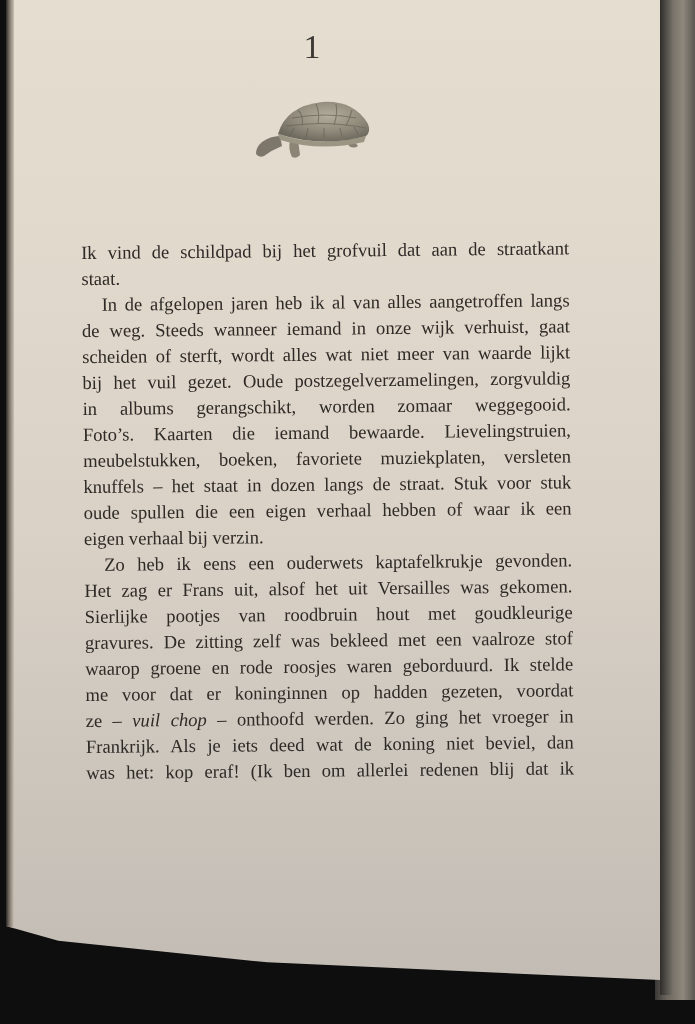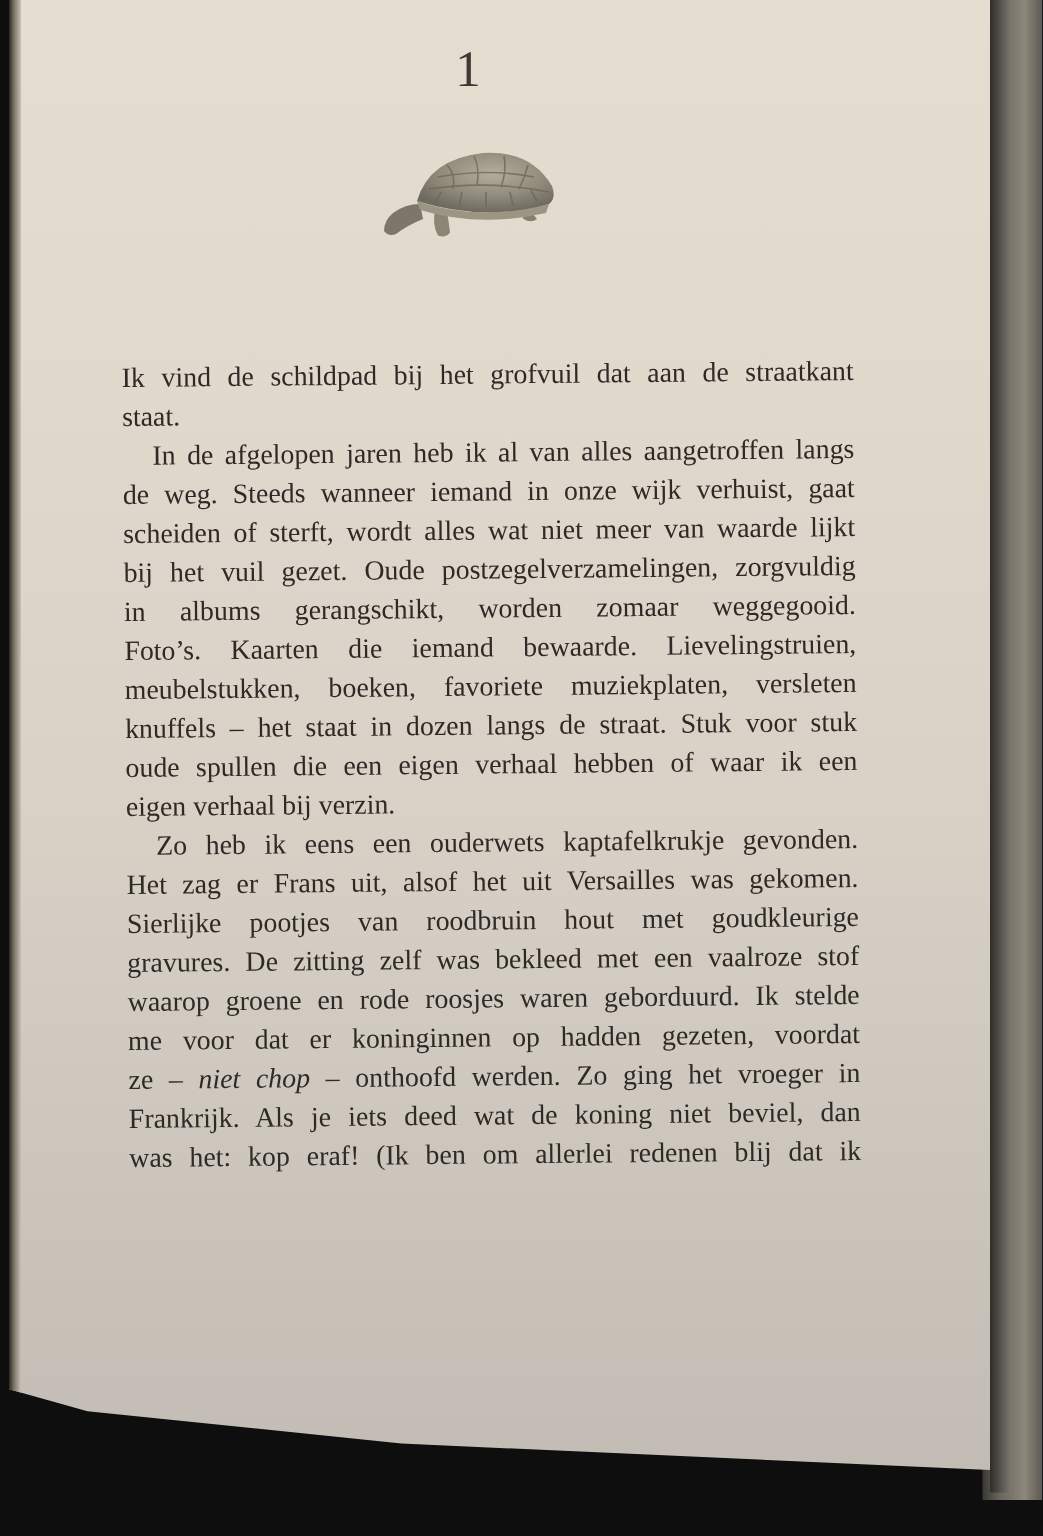--- a/index.html
+++ b/index.html
@@ -170,19 +170,19 @@
       <span class="line">knuffels – het staat in dozen langs de straat. Stuk voor stuk</span>
       <span class="line">oude spullen die een eigen verhaal hebben of waar ik een</span>
       <span class="line last">eigen verhaal bij verzin.</span>
 
       <span class="line indent">Zo heb ik eens een ouderwets kaptafelkrukje gevonden.</span>
       <span class="line">Het zag er Frans uit, alsof het uit Versailles was gekomen.</span>
       <span class="line">Sierlijke pootjes van roodbruin hout met goudkleurige</span>
       <span class="line">gravures. De zitting zelf was bekleed met een vaalroze stof</span>
       <span class="line">waarop groene en rode roosjes waren geborduurd. Ik stelde</span>
       <span class="line">me voor dat er koninginnen op hadden gezeten, voordat</span>
-      <span class="line"><span>ze – </span><em>niet chop</em><span> – onthoofd werden. Zo ging het vroeger in</span></span>
+      <span class="line"><span>ze – </span><em>vuil chop</em><span> – onthoofd werden. Zo ging het vroeger in</span></span>
       <span class="line">Frankrijk. Als je iets deed wat de koning niet beviel, dan</span>
       <span class="line">was het: kop eraf! (Ik ben om allerlei redenen blij dat ik</span>
     </div>
 
   </div>
 </div>
 
 </body></html>

